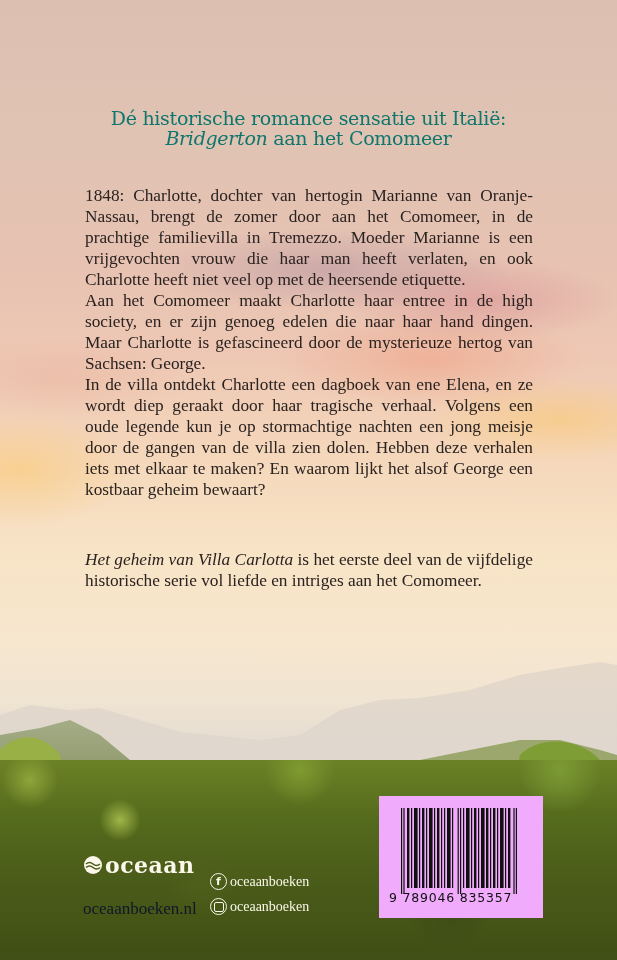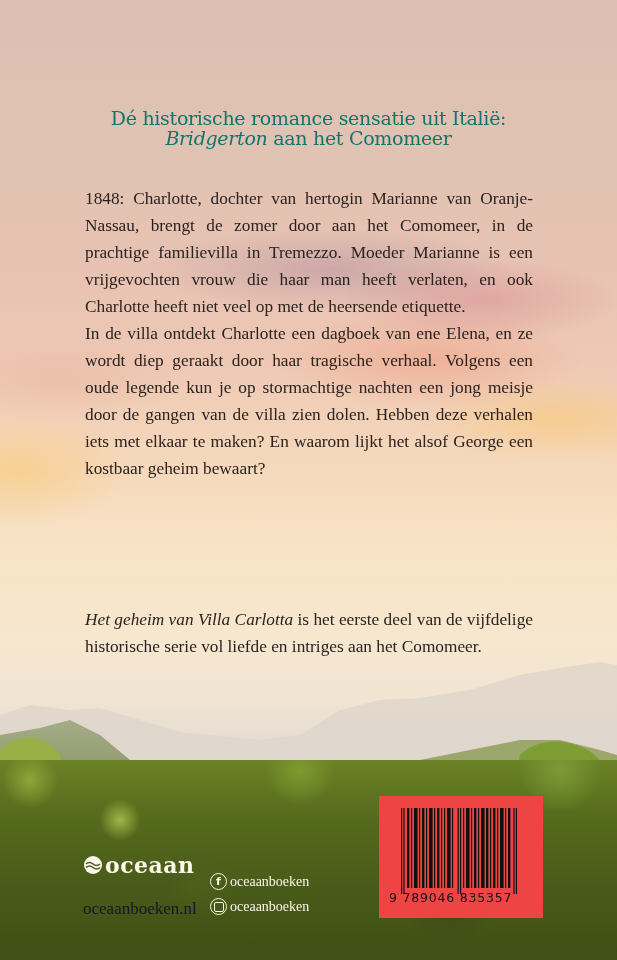--- a/index.html
+++ b/index.html
@@ -35,27 +35,27 @@
   .headline {
     position: absolute; left: 0; width: 617px; text-align: center;
     color: #0f766e; font-family: "DejaVu Serif", "Liberation Serif", serif;
     font-size: 19px; letter-spacing: -0.3px; line-height: 30px;
   }
   .headline.l1 { top: 103px; }
   .headline.l2 { top: 123px; }
   .headline em { font-style: italic; }
   .body-text {
     position: absolute; left: 85px; width: 448px;
-    color: #2a2220; font-size: 17.3px; line-height: 27px;
+    color: #2a2220; font-size: 17.3px; line-height: 21px;
     text-align: justify;
   }
   .body-text p { margin: 0; }
   .body-text p.last-line { text-align-last: left; }
   #synopsis { top: 185px; }
-  #series { top: 606px; }
+  #series { top: 549px; }
   #series em { font-style: italic; }
 
   .publisher-logo {
     position: absolute; left: 83px; top: 852px;
     color: #fbf7ea; font-family: "DejaVu Serif", serif; font-weight: bold;
     font-size: 22px; letter-spacing: 0.5px; display: flex; align-items: center;
   }
   .publisher-logo .wave { width: 20px; height: 20px; margin-right: 2px; }
   .publisher-url {
     position: absolute; left: 83px; top: 899px;
@@ -72,21 +72,21 @@
     display: inline-flex; align-items: center; justify-content: center;
     margin-right: 3px; box-sizing: border-box; font-family: "DejaVu Sans", sans-serif;
     font-size: 11px; font-weight: bold;
   }
   .social .ico.ig-ico::before {
     content: ""; width: 8px; height: 8px; border: 1.5px solid #fbf7ea; border-radius: 2px;
   }
 
   .barcode-box {
     position: absolute; left: 379px; top: 796px; width: 164px; height: 122px;
-    background: #ef4444;
+    background: #f0abfc;
   }
   .barcode-bars { position: absolute; left: 22px; top: 12px; width: 116px; height: 86px; }
   .barcode-num {
     position: absolute; left: 10px; top: 94px; width: 140px;
     font-family: "DejaVu Sans", sans-serif; font-size: 12.5px; color: #111;
     letter-spacing: 0.8px; white-space: pre;
   }
 </style>
 </head>
 <body>
@@ -113,20 +113,21 @@
   <path d="M520 115 C540 95, 580 98, 600 120 L617 130 L617 170 L510 170 Z" fill="#7f9d35"></path>
 </svg>
 
 <div class="forest"></div>
 
 <div class="headline l1">Dé historische romance sensatie uit Italië:</div>
 <div class="headline l2"><em>Bridgerton</em><span> aan het Comomeer</span></div>
 
 <div class="body-text" id="synopsis">
   <p class="last-line">1848: Charlotte, dochter van hertogin Marianne van Oranje-Nassau, brengt de zomer door aan het Comomeer, in de prachtige familievilla in Tremezzo. Moeder Marianne is een vrijgevochten vrouw die haar man heeft verlaten, en ook Charlotte heeft niet veel op met de heersende etiquette.</p>
+  <p class="last-line">Aan het Comomeer maakt Charlotte haar entree in de high society, en er zijn genoeg edelen die naar haar hand dingen. Maar Charlotte is gefascineerd door de mysterieuze hertog van Sachsen: George.</p>
   <p class="last-line">In de villa ontdekt Charlotte een dagboek van ene Elena, en ze wordt diep geraakt door haar tragische verhaal. Volgens een oude legende kun je op stormachtige nachten een jong meisje door de gangen van de villa zien dolen. Hebben deze verhalen iets met elkaar te maken? En waarom lijkt het alsof George een kostbaar geheim bewaart?</p>
 </div>
 
 <div class="body-text" id="series">
   <p class="last-line"><em>Het geheim van Villa Carlotta</em><span> is het eerste deel van de vijfdelige historische serie vol liefde en intriges aan het Comomeer.</span></p>
 </div>
 
 <div class="publisher-logo">
   <svg class="wave" viewBox="0 0 20 20">
     <circle cx="10" cy="10" r="9" fill="#fbf7ea"></circle>

